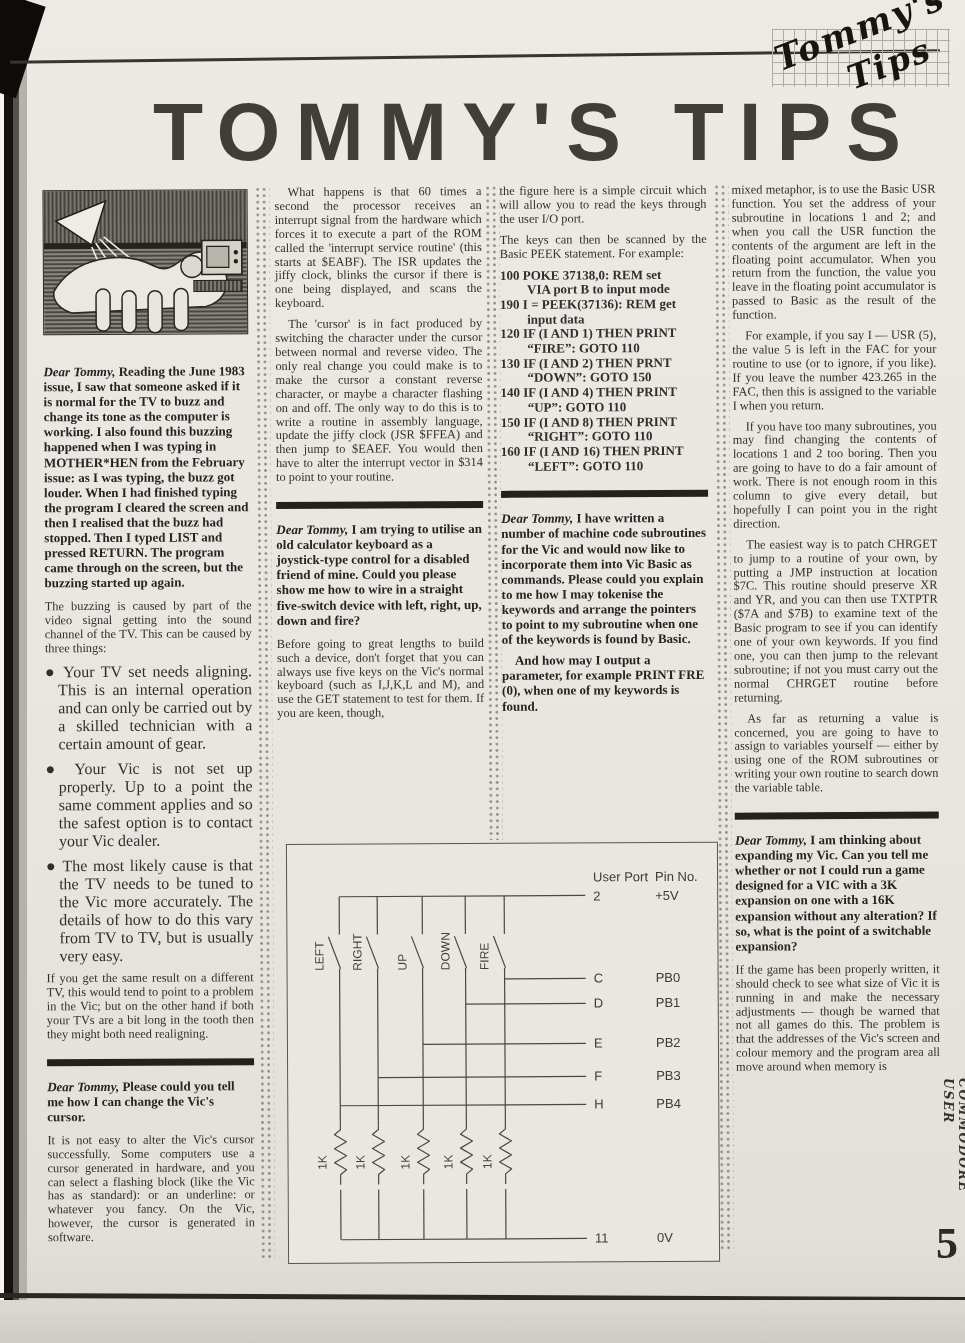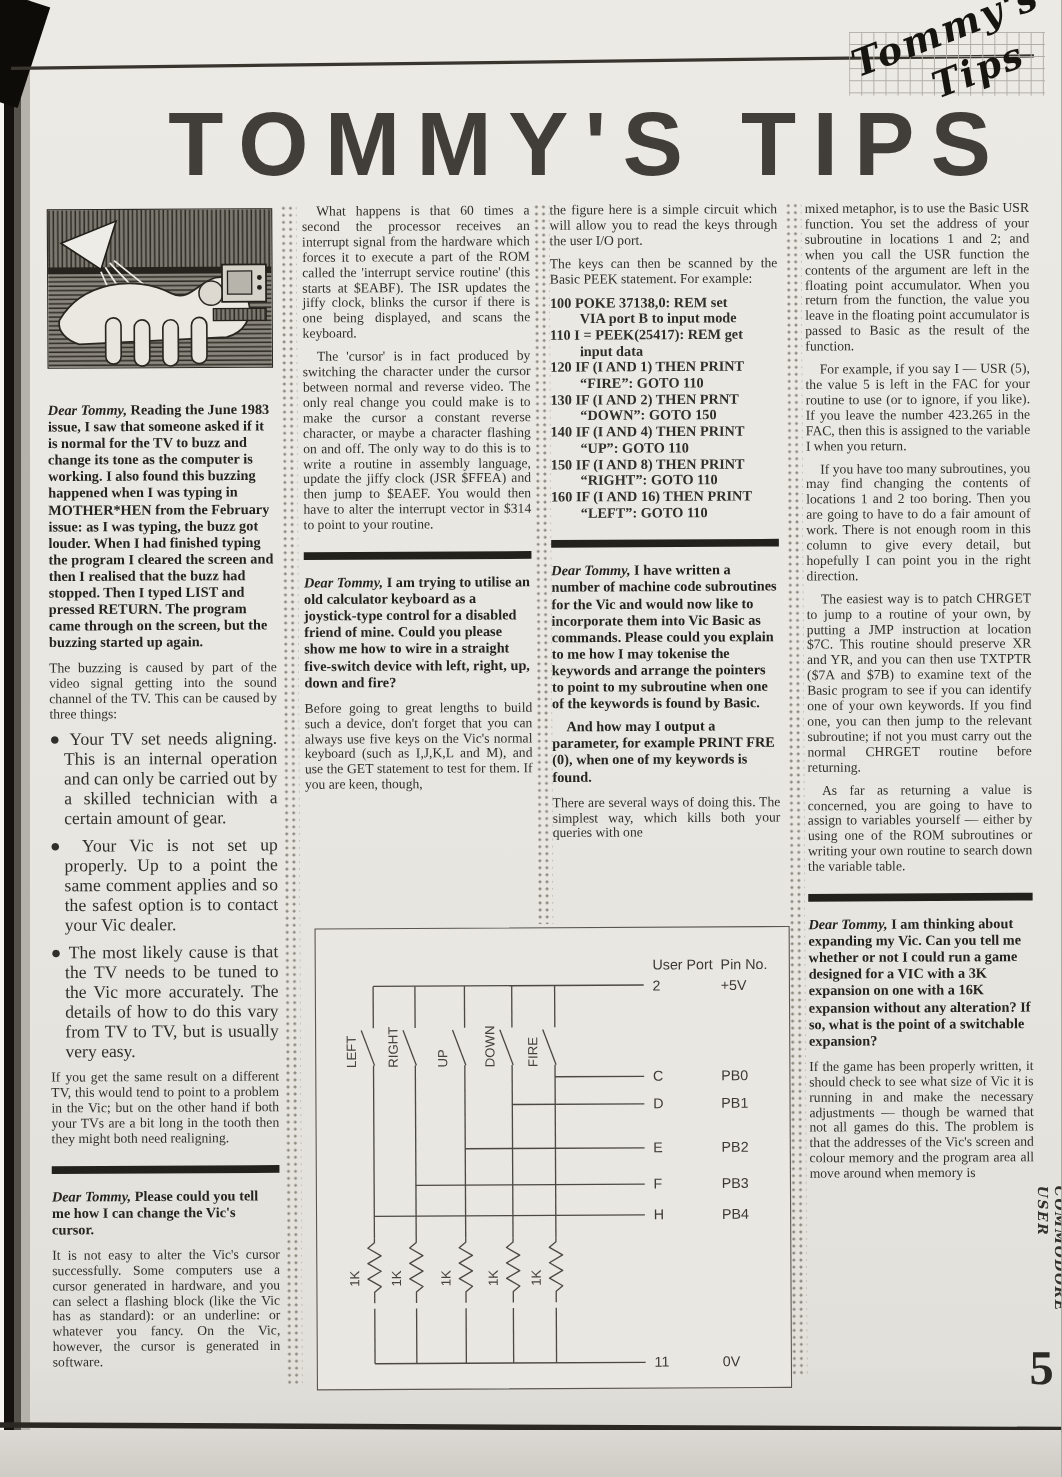--- a/index.html
+++ b/index.html
@@ -147,40 +147,39 @@
 
     <div class="sep s2"></div>
 
     <div class="col c3">
       <p>the figure here is a simple circuit which will allow you to read the keys through the user I/O port.</p>
       <p>The keys can then be scanned by the Basic PEEK statement. For example:</p>
 
       <div class="code">
         <div class="cl">100 POKE 37138,0: REM set</div>
         <div class="cl cont">VIA port B to input mode</div>
-        <div class="cl">110 I = PEEK(25417): REM get</div>
+        <div class="cl">190 I = PEEK(37136): REM get</div>
         <div class="cl cont">input data</div>
         <div class="cl">120 IF (I AND 1) THEN PRINT</div>
         <div class="cl cont">“FIRE”: GOTO 110</div>
         <div class="cl">130 IF (I AND 2) THEN PRNT</div>
         <div class="cl cont">“DOWN”: GOTO 150</div>
         <div class="cl">140 IF (I AND 4) THEN PRINT</div>
         <div class="cl cont">“UP”: GOTO 110</div>
         <div class="cl">150 IF (I AND 8) THEN PRINT</div>
         <div class="cl cont">“RIGHT”: GOTO 110</div>
         <div class="cl">160 IF (I AND 16) THEN PRINT</div>
         <div class="cl cont">“LEFT”: GOTO 110</div>
       </div>
 
       <div class="rule-bar"></div>
 
       <p class="letter"><span class="sal">Dear Tommy,</span> <span>I have written a number of machine code subroutines for the Vic and would now like to incorporate them into Vic Basic as commands. Please could you explain to me how I may tokenise the keywords and arrange the pointers to point to my subroutine when one of the keywords is found by Basic.</span></p>
       <p class="letter ind" style="margin-top:-4px">And how may I output a parameter, for example PRINT FRE (0), when one of my keywords is found.</p>
 
-      <p>There are several ways of doing this. The simplest way, which kills both your queries with one</p>
     </div>
 
     <div class="sep s3"></div>
 
     <div class="col c4">
       <p>mixed metaphor, is to use the Basic USR function. You set the address of your subroutine in locations 1 and 2; and when you call the USR function the contents of the argument are left in the floating point accumulator. When you return from the function, the value you leave in the floating point accumulator is passed to Basic as the result of the function.</p>
       <p class="ind">For example, if you say I — USR (5), the value 5 is left in the FAC for your routine to use (or to ignore, if you like). If you leave the number 423.265 in the FAC, then this is assigned to the variable I when you return.</p>
       <p class="ind">If you have too many subroutines, you may find changing the contents of locations 1 and 2 too boring. Then you are going to have to do a fair amount of work. There is not enough room in this column to give every detail, but hopefully I can point you in the right direction.</p>
       <p class="ind">The easiest way is to patch CHRGET to jump to a routine of your own, by putting a JMP instruction at location $7C. This routine should preserve XR and YR, and you can then use TXTPTR ($7A and $7B) to examine text of the Basic program to see if you can identify one of your own keywords. If you find one, you can then jump to the relevant subroutine; if not you must carry out the normal CHRGET routine before returning.</p>
       <p class="ind">As far as returning a value is concerned, you are going to have to assign to variables yourself — either by using one of the ROM subroutines or writing your own routine to search down the variable table.</p>

